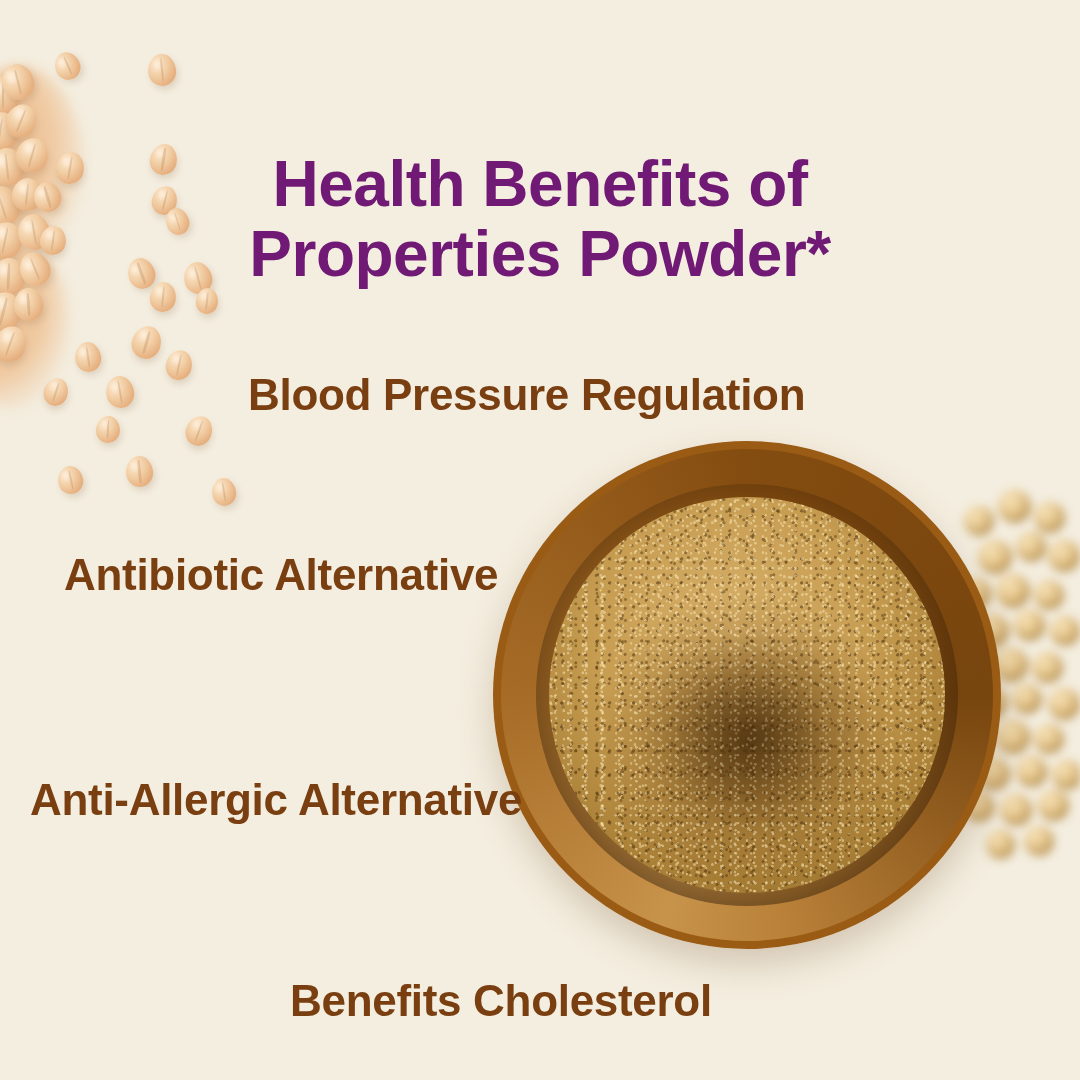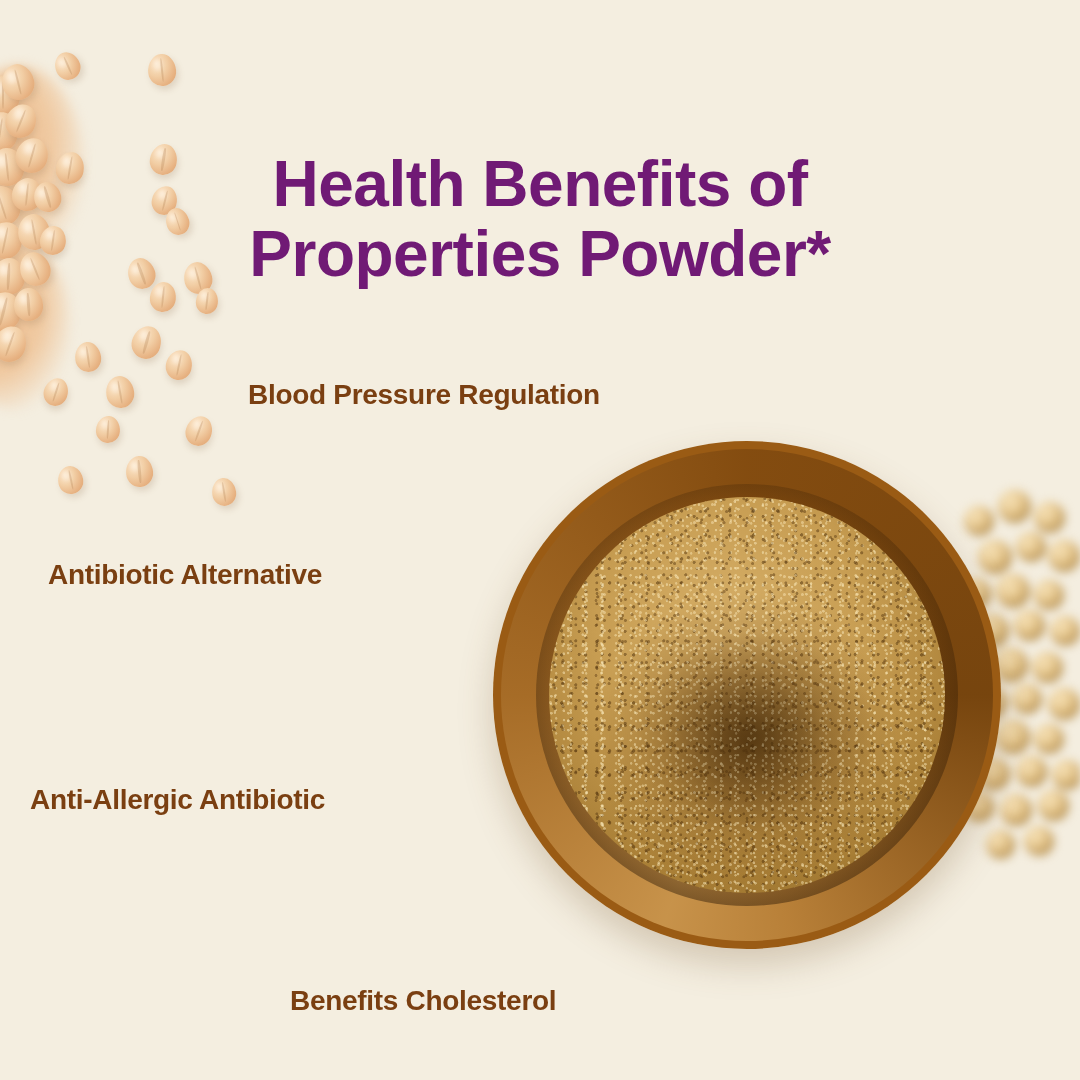--- a/index.html
+++ b/index.html
@@ -165,21 +165,21 @@
     color: #701a75;
     font-weight: 700;
     font-size: 64px;
     line-height: 70px;
     letter-spacing: -0.5px;
   }
   .benefit {
     position: absolute;
     color: #7a3f11;
     font-weight: 700;
-    font-size: 28px;
+    font-size: 44px;
     line-height: 46px;
     letter-spacing: -0.3px;
     white-space: nowrap;
   }
 </style>
 </head>
 <body>
 
 <div id="poster">
 
@@ -273,25 +273,25 @@
 
   <h1 class="title" style="top:106px;">
     <span>Health Benefits  of</span><br>
     <span>Properties Powder*</span>
   </h1>
 
   <div class="benefit" style="left:248px; top:372px;">
     <span>Blood Pressure Regulation</span>
   </div>
 
-  <div class="benefit" style="left:48px; top:552px;">
+  <div class="benefit" style="left:64px; top:552px;">
     <span>Antibiotic Alternative</span>
   </div>
 
   <div class="benefit" style="left:30px; top:777px;">
-    <span>Anti-Allergic Antibiotic</span>
+    <span>Anti-Allergic Alternative</span>
   </div>
 
   <div class="benefit" style="left:290px; top:978px;">
     <span>Benefits Cholesterol</span>
   </div>
 
 </div>
 
 </body></html>

